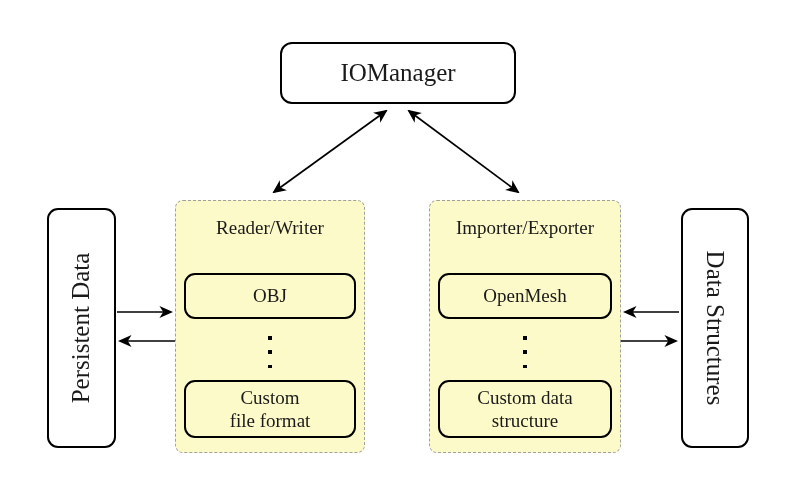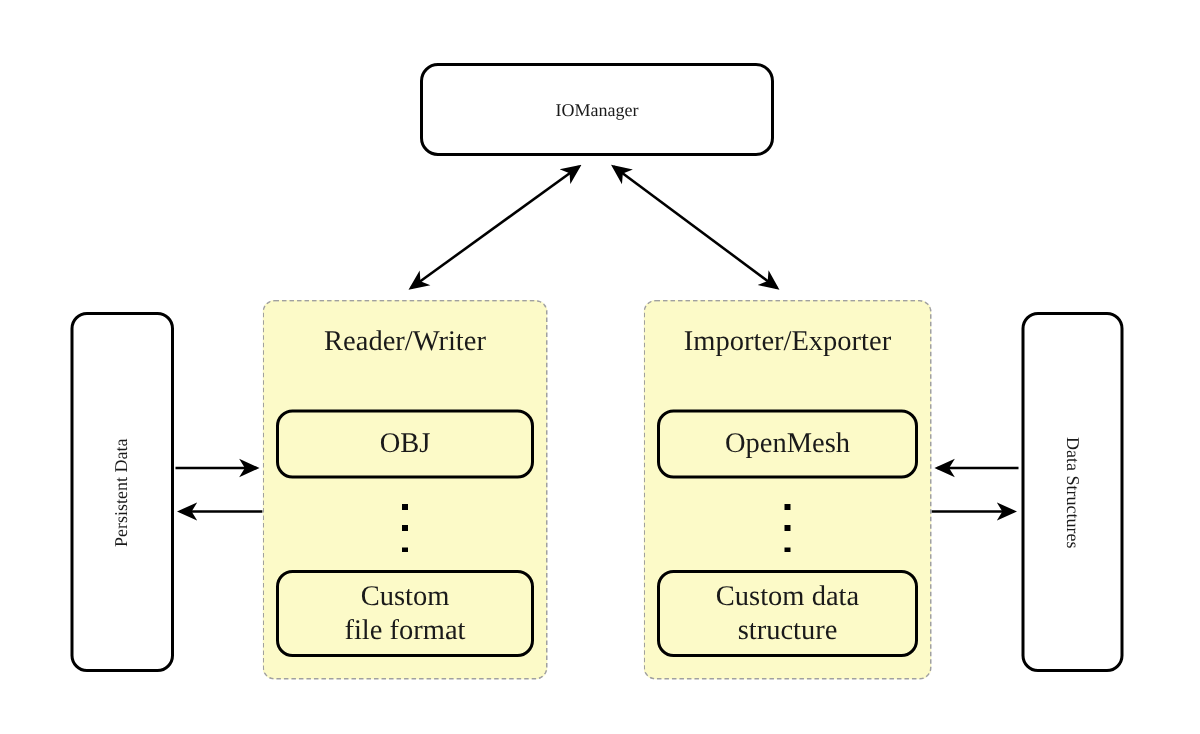--- a/index.html
+++ b/index.html
@@ -17,21 +17,21 @@
     font-family:"Liberation Serif","DejaVu Serif",serif;color:var(--text);
     overflow:hidden;
   }
   .arrow-layer{position:absolute;left:0;top:0;width:800px;height:489px;pointer-events:none;}
   .arrow-layer line{stroke:var(--arrow);stroke-width:1.7;}
 
   .node{
     position:absolute;background:var(--node-fill);
     border:2.2px solid var(--node-border);
     display:flex;align-items:center;justify-content:center;
-    box-sizing:border-box;font-size:12px;
+    box-sizing:border-box;font-size:25px;
   }
   .iomanager{left:280px;top:42px;width:236px;height:62px;border-radius:12px;}
   .v-node{border-radius:11px;}
   .persistent{left:47px;top:208px;width:69px;height:240px;}
   .datastruct{left:681px;top:208px;width:68px;height:240px;}
   .vtext{white-space:nowrap;display:block;}
   .vtext.ccw{transform:rotate(-90deg);}
   .vtext.cw{transform:rotate(90deg);}
 
   .group{

